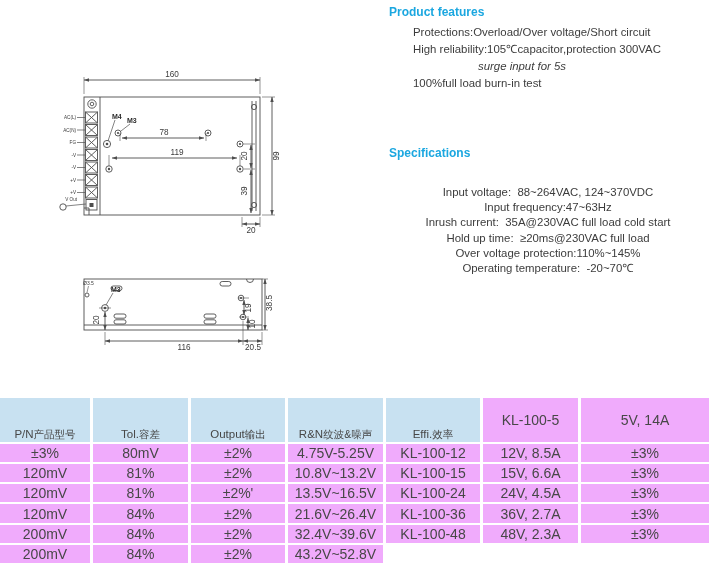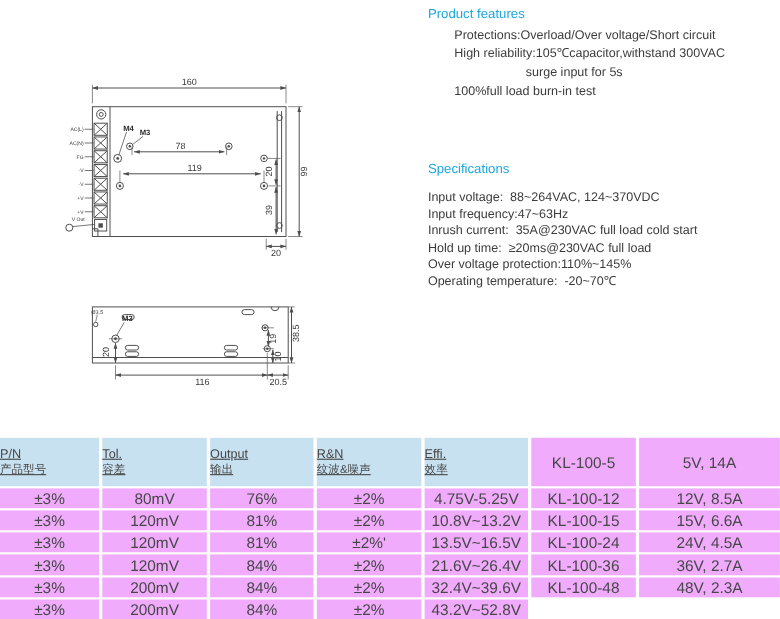--- a/index.html
+++ b/index.html
@@ -5,45 +5,45 @@
   html,body { margin:0; padding:0; }
   body {
     width:709px; height:563px; position:relative; overflow:hidden;
     background:#ffffff; color:#404040;
     font-family:"Liberation Sans", sans-serif;
   }
   
   .features { position:absolute; left:389px; top:5px; width:318px; }
   .specs    { position:absolute; left:389px; top:146px; width:318px; }
   .section-heading {
-    color:#1ba7e0; font-size:12px; font-weight:normal; margin:0 0 5px 0;
-  }
-  .specs .section-heading { margin-bottom:13px; }
+    color:#1ba7e0; font-size:12px; font-weight:bold; margin:0 0 5px 0;
+  }
+  .specs .section-heading { margin-bottom:25px; }
   .f-line { font-size:11.4px; line-height:17px; white-space:pre; color:#3c3c3c;margin-left:24px; }
-  .f-line.indent { padding-left:65px; }
-  .s-line { font-size:11.4px; line-height:15.2px; white-space:pre; color:#3c3c3c; }
+  .f-line.indent { padding-left:65px;font-style:italic; }
+  .s-line { font-size:11.4px; line-height:15.2px; white-space:pre; color:#3c3c3c;text-align:center; }
   
   .drawing { position:absolute; left:0; top:0; }
   .drawing text { font-family:"Liberation Sans", sans-serif; }
   .dim  { font-size:8.2px; fill:#3a3a3a; }
   .callout { font-size:7px; font-weight:bold; fill:#2b2b2b; }
   .tlabel { font-size:4.6px; fill:#3a3a3a; }
   .tiny { font-size:5px; fill:#3a3a3a; }
   
   .spec-table {
     position:absolute; left:0; top:398px; width:709px; height:165px;
     display:grid;
     grid-template-columns:90px 95px 94px 95px 94px 95px 1fr;
     grid-template-rows:44px repeat(6, 1fr);
     gap:2px 3px; background:#ffffff;
   }
   .th {
-    background:#c8e1f1; display:flex; flex-direction:column;
-    align-items:flex-start; justify-content:center;
-    font-size:11.5px; line-height:1.3; color:#474747;text-decoration:underline;
+    background:#c8e1f1; display:flex; flex-direction:row;
+    align-items:flex-end; justify-content:center;
+    font-size:11.5px; line-height:1.3; color:#474747;
   }
   .th .zh { font-size:10.5px; }
   .td {
     background:#f0abfc; display:flex; align-items:center; justify-content:center;
     font-size:14px; color:#474747;text-align:right;
   }
 </style>
 </head>
 <body>
 
@@ -222,21 +222,21 @@
     <text class="dim" text-anchor="middle" transform="translate(255,324) rotate(-90)">10</text>
     <text class="dim" text-anchor="middle" transform="translate(272,303) rotate(-90)">38.5</text>
     <text class="dim" x="184" y="350" text-anchor="middle">116</text>
     <text class="dim" x="253" y="350" text-anchor="middle">20.5</text>
   </g>
 </svg>
 
 <section class="features">
   <h2 class="section-heading">Product features</h2>
   <div class="f-line">Protections:Overload/Over voltage/Short circuit</div>
-  <div class="f-line">High reliability:105℃capacitor,withstand 300VAC</div>
+  <div class="f-line">High reliability:105℃capacitor,protection 300VAC</div>
   <div class="f-line indent">surge input for 5s</div>
   <div class="f-line">100%full load burn-in test</div>
 </section>
 
 <section class="specs">
   <h2 class="section-heading">Specifications</h2>
   <div class="s-line">Input voltage:  88~264VAC, 124~370VDC</div>
   <div class="s-line">Input frequency:47~63Hz</div>
   <div class="s-line">Inrush current:  35A@230VAC full load cold start</div>
   <div class="s-line">Hold up time:  ≥20ms@230VAC full load</div>
@@ -264,21 +264,20 @@
     </div>
   <div class="th">
       <span class="en">Effi.</span>
       <span class="zh">效率</span>
     </div>
 
   <div class="td">KL-100-5</div>
   <div class="td">5V, 14A</div>
   <div class="td">±3%</div>
   <div class="td">80mV</div>
-  <div class="td">76%</div>
   <div class="td">±2%</div>
   <div class="td">4.75V-5.25V</div>
 
   <div class="td">KL-100-12</div>
   <div class="td">12V, 8.5A</div>
   <div class="td">±3%</div>
   <div class="td">120mV</div>
   <div class="td">81%</div>
   <div class="td">±2%</div>
   <div class="td">10.8V~13.2V</div>

